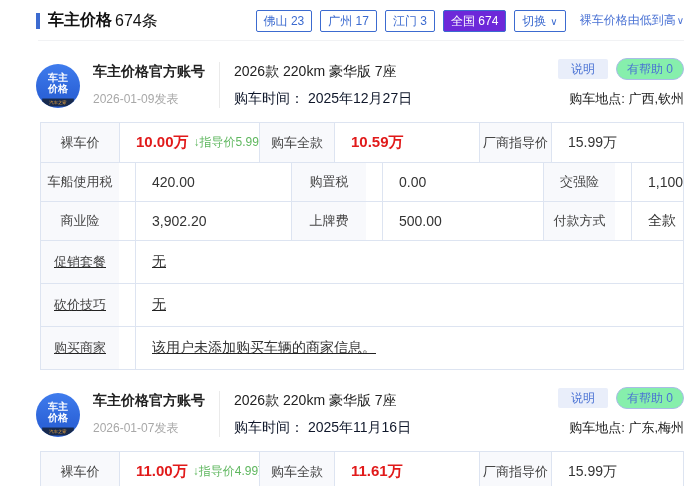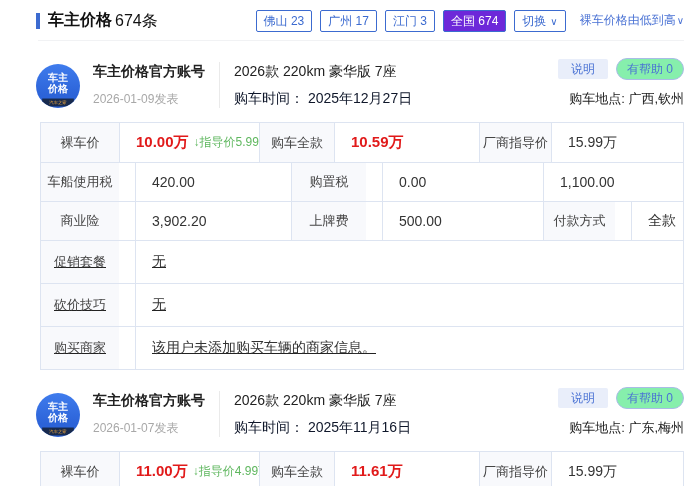--- a/index.html
+++ b/index.html
@@ -117,20 +117,21 @@
           <span class="price">10.59万</span>
         </div>
       <div class="lcell">厂商指导价</div>
       <div class="vcell">15.99万</div>
     </div>
     <div class="prow h39">
       <div class="lcell">车船使用税</div>
       <div class="vcell">420.00</div>
       <div class="lcell">购置税</div>
       <div class="vcell">0.00</div>
+      <div class="lcell">交强险</div>
       <div class="vcell">1,100.00</div>
     </div>
     <div class="prow h39">
       <div class="lcell">商业险</div>
       <div class="vcell">3,902.20</div>
       <div class="lcell">上牌费</div>
       <div class="vcell">500.00</div>
       <div class="lcell">付款方式</div>
       <div class="vcell">全款</div>
     </div>

